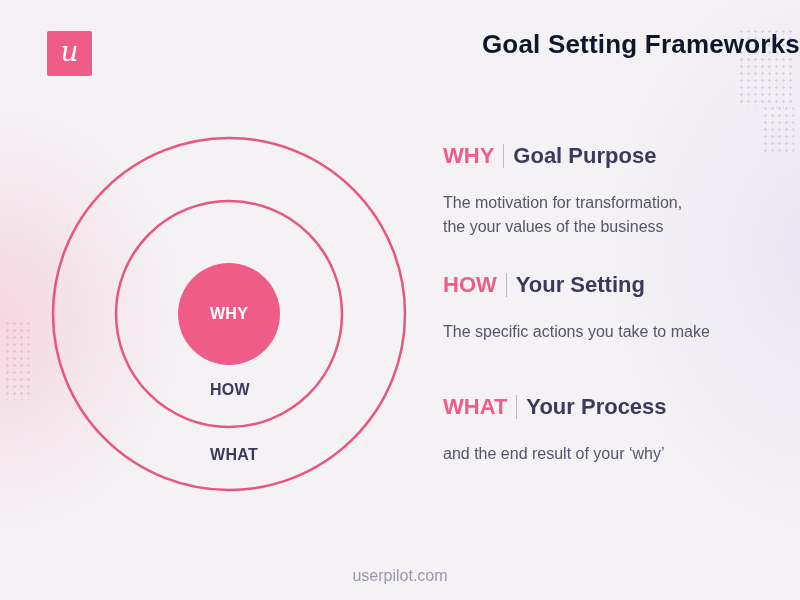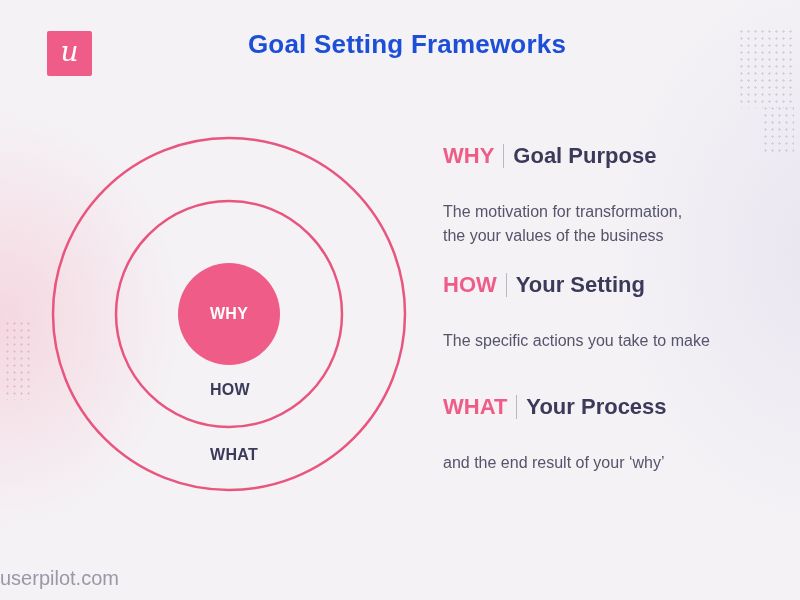--- a/index.html
+++ b/index.html
@@ -33,46 +33,46 @@
     .logo {
       position: absolute; left: 47px; top: 31px; width: 45px; height: 45px;
       background: #ee5c87; border-radius: 2px;
       display: flex; align-items: center; justify-content: center;
     }
     .logo span {
       color: #ffffff; font-family: "DejaVu Serif", serif; font-style: italic;
       font-size: 28px; line-height: 1; margin-top: -4px;
     }
     .title {
-      position: absolute; left: 0; right: 0; top: 29px; text-align: center;
-      font-size: 26px; font-weight: bold; color: #1d4ed8; letter-spacing: 0.2px;
+      position: absolute; left: 0; right: 0; top: 29px; text-align: right;
+      font-size: 26px; font-weight: bold; color: #0f172a; letter-spacing: 0.2px;
       padding-left: 14px;
     }
     .diagram { position: absolute; left: 0; top: 0; width: 800px; height: 600px; }
     .ring-label {
       position: absolute; font-weight: bold; font-size: 16px; color: #3c3a5a;
       transform: translateX(-50%); white-space: nowrap; letter-spacing: 0.3px;
     }
     .core-label { color: #ffffff; }
     .section {
       position: absolute; left: 443px; width: 330px;
     }
     .section-head {
       display: flex; align-items: center; height: 30px;
       font-size: 22px; font-weight: bold;
     }
     .kw { color: #ee5c87; }
     .sep { width: 1px; height: 24px; background: #b9b7c4; margin: 0 9px 0 9px; }
     .sub { color: #3c3a5a; }
     .desc {
-      margin-top: 29px; font-size: 16px; line-height: 24px; color: #55546a;
+      margin-top: 20px; font-size: 16px; line-height: 24px; color: #55546a;
     }
     .footer {
-      position: absolute; left: 0; right: 0; top: 567px; text-align: left;
-      font-size: 20px; color: #9a98a8;
+      position: absolute; left: 0; right: 0; top: 567px; text-align: center;
+      font-size: 16px; color: #9a98a8;
     }
   </style>
 </head>
 <body>
 
 <div class="bg"></div>
 <div class="dots-right"></div>
 <div class="dots-right2"></div>
 <div class="dots-left"></div>
 

